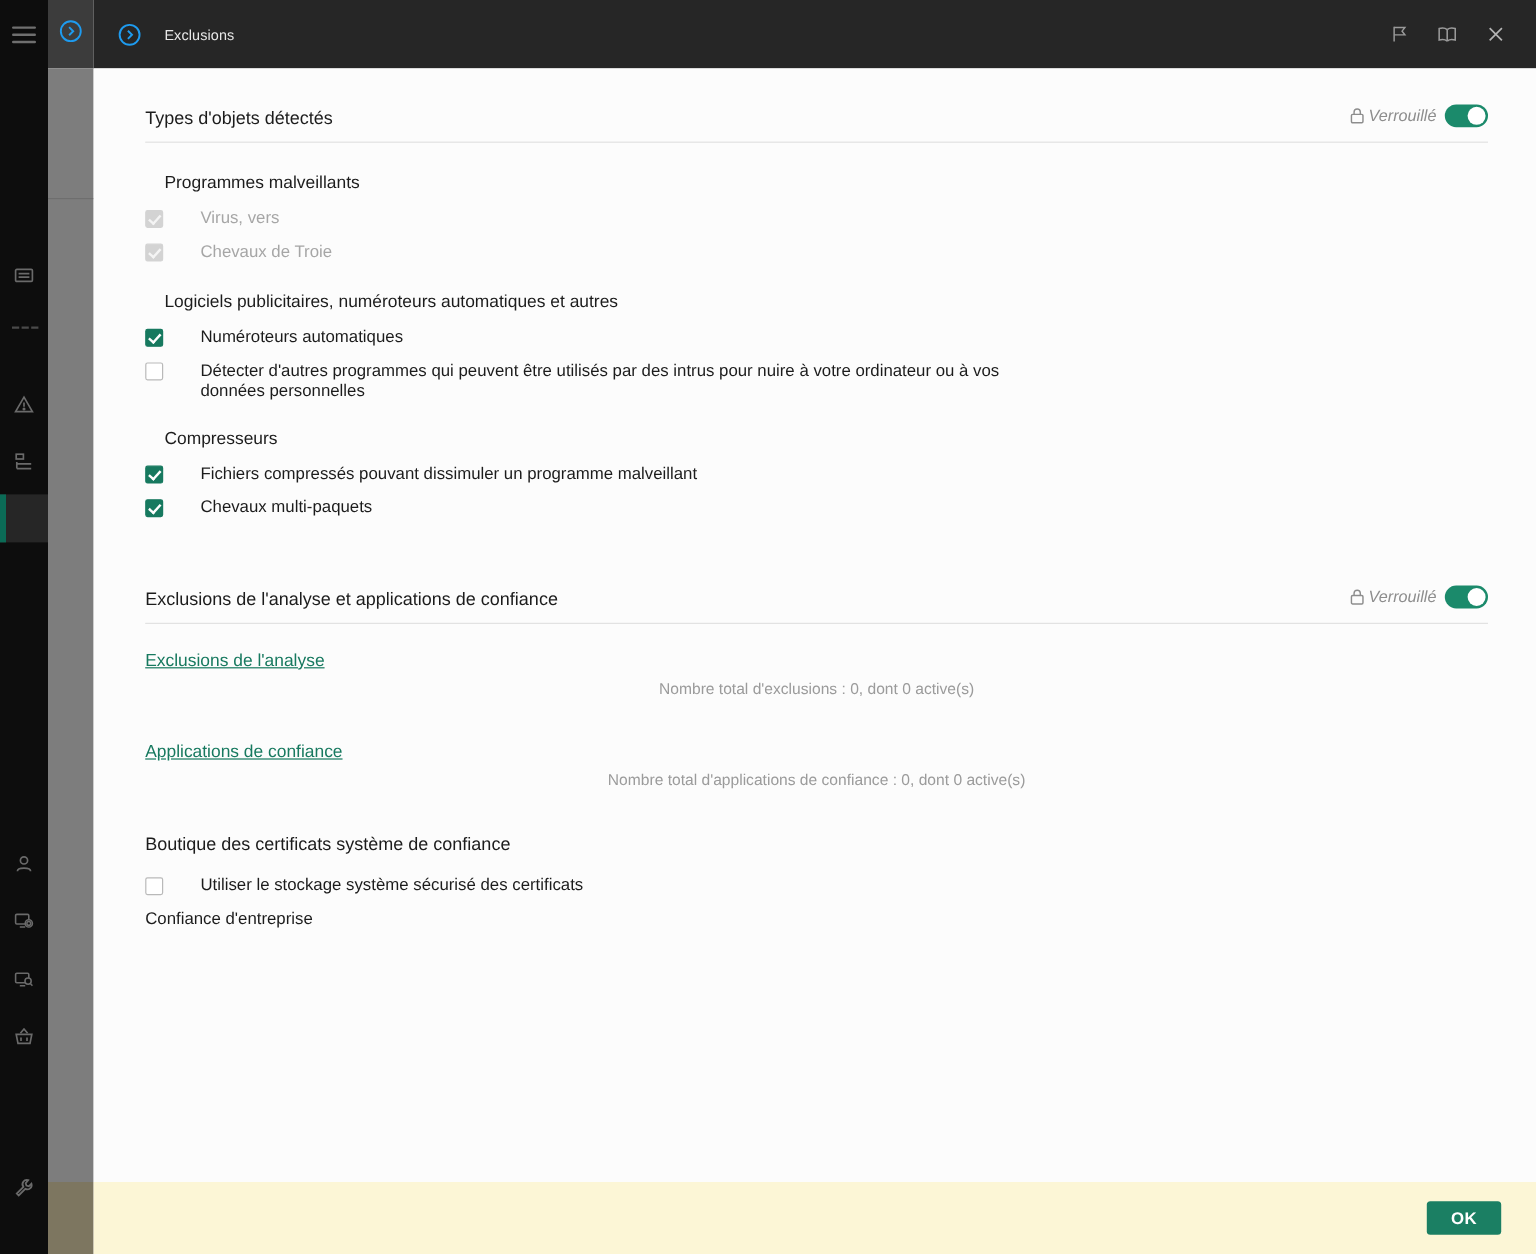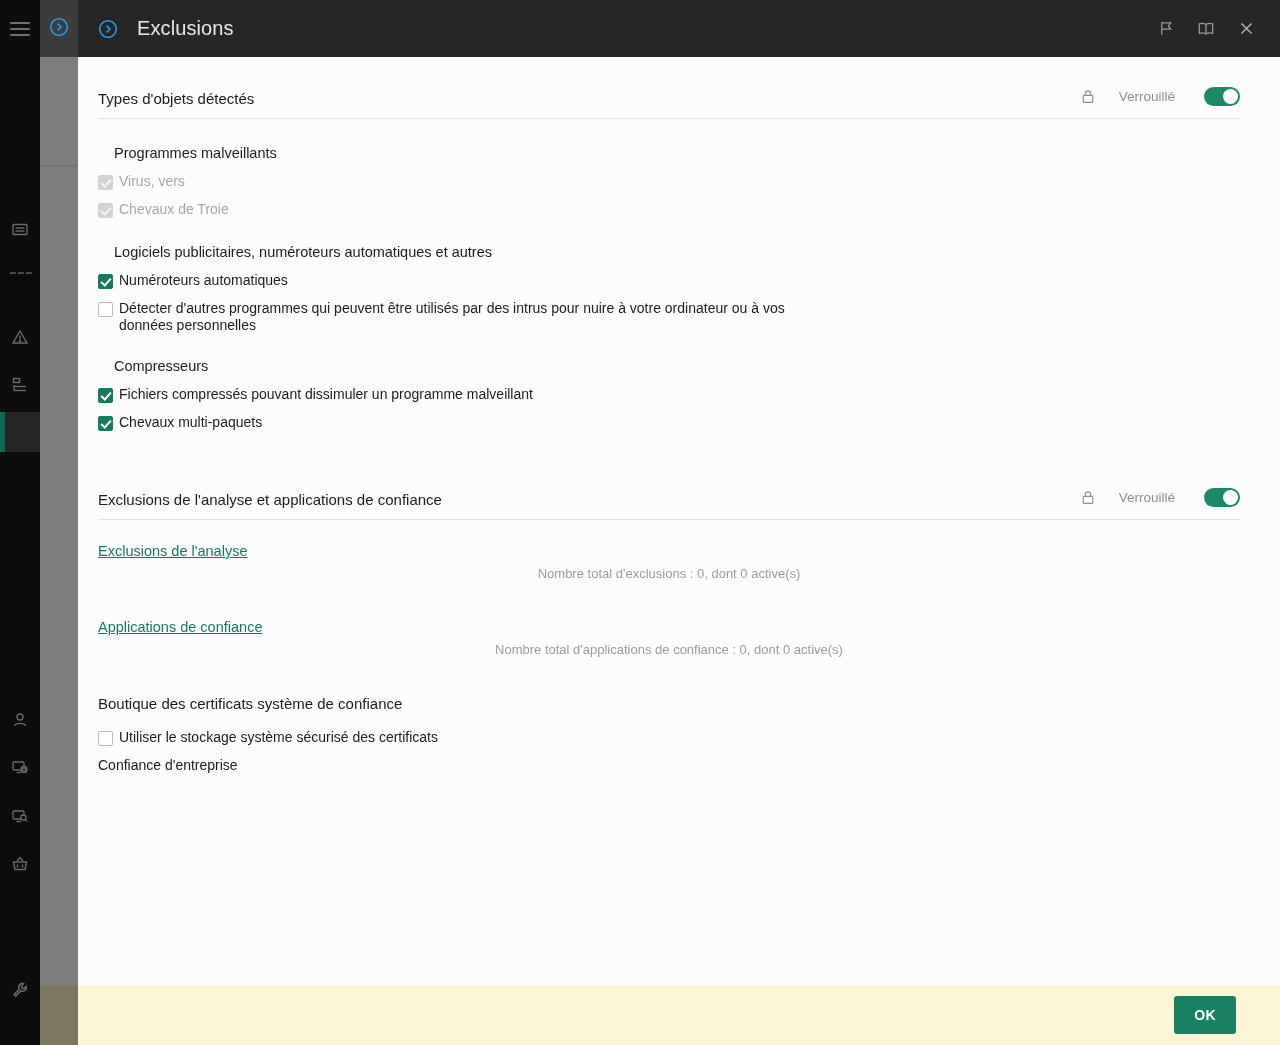--- a/index.html
+++ b/index.html
@@ -51,40 +51,40 @@
     background: #7d7660;
   }
 
   
   .titlebar {
     position: absolute; left: 78px; top: 0; width: 1202px; height: 57px;
     background: #262626; display: flex; align-items: center;
   }
   .title-arrow { margin-left: 20px; display: flex; align-items: center; }
   .title-text {
-    margin-left: 19px; color: #e8e8e8; font-size: 20px; letter-spacing: .1px;
+    margin-left: 19px; color: #e8e8e8; font-size: 12px; letter-spacing: .1px;
   }
   .title-actions { margin-left: auto; display: flex; align-items: center; gap: 0px; padding-right: 14px; }
   .tb-btn {
     width: 40px; height: 40px; display: flex; align-items: center; justify-content: center;
     color: #9a9a9a;
   }
 
   
   .body {
     position: absolute; left: 78px; top: 57px; width: 1202px; height: 928px;
     background: #fcfcfc; overflow: hidden;
   }
-  .inner { padding: 33px 40px 0 20px; }
+  .inner { padding: 33px 40px 0 43px; }
 
   
   .sec-head { position: relative; padding-bottom: 11px; border-bottom: 1px solid #e2e2e2; }
   .sec-head-title { font-size: 15px; color: #1c1c1c; }
   .sec-head-right {
-    position: absolute; right: 0; top: -3px; display: flex; align-items: center; gap: 24px;
+    position: absolute; right: 0; top: -3px; display: flex; align-items: center; gap: 2px; font-style: italic;
   }
   .lock-ico { color: #8d8d8d; display: flex; }
   .lock-text { font-size: 13.5px; color: #8d8d8d; }
   .toggle {
     width: 36px; height: 19px; border-radius: 10px; background: #1b8a6b; position: relative;
     margin-left: 5px;
   }
   .toggle .knob {
     position: absolute; right: 2px; top: 2px; width: 15px; height: 15px;
     border-radius: 50%; background: #ffffff;
@@ -103,21 +103,21 @@
   .cb.checked { background: #17795f; border-color: #17795f; }
   .cb.checked::after {
     content: ""; position: absolute; left: 4px; top: 1px; width: 4px; height: 8px;
     border: solid #ffffff; border-width: 0 2px 2px 0; transform: rotate(42deg);
   }
   .cb.disabled { background: #d3d3d3; border-color: #d3d3d3; }
   .cb.disabled::after {
     content: ""; position: absolute; left: 4px; top: 1px; width: 4px; height: 8px;
     border: solid #f4f4f4; border-width: 0 2px 2px 0; transform: rotate(42deg);
   }
-  .cblabel { margin-left: 6px; font-size: 14px; color: #1c1c1c; line-height: 17px; max-width: 710px; }
+  .cblabel { margin-left: 31px; font-size: 14px; color: #1c1c1c; line-height: 17px; max-width: 710px; }
   .cblabel.muted { color: #a6a6a6; }
 
   
   .linkblock { margin-top: 22px; }
   .linkblock.second { margin-top: 37px; }
   .lnk {
     font-size: 14.5px; color: #17795f; text-decoration: underline; display: inline-block;
   }
   .lnk-sub { font-size: 13px; color: #9b9b9b; margin-top: 6px; text-align: center; }
 
@@ -125,21 +125,21 @@
   .sec3 { margin-top: 38px; }
   .sec3-title { font-size: 15px; color: #1c1c1c; margin-bottom: 17px; }
   .plain-text { font-size: 14px; color: #1c1c1c; }
 
   
   .footer {
     position: absolute; left: 78px; top: 985px; width: 1202px; height: 60px;
     background: #fcf6d6; display: flex; align-items: center; justify-content: flex-end;
   }
   .ok-btn {
-    margin-right: 44px; width: 62px; height: 38px; background: #1b7f63; color: #fff;
+    margin-right: 29px; width: 62px; height: 28px; background: #1b7f63; color: #fff;
     border: none; border-radius: 3px; font-size: 14px; font-family: "Liberation Sans", sans-serif;
     font-weight: bold; letter-spacing: .3px; cursor: pointer;
   }
 </style>
 </head>
 <body>
 
 <div class="app">
 
   <div class="rail">

